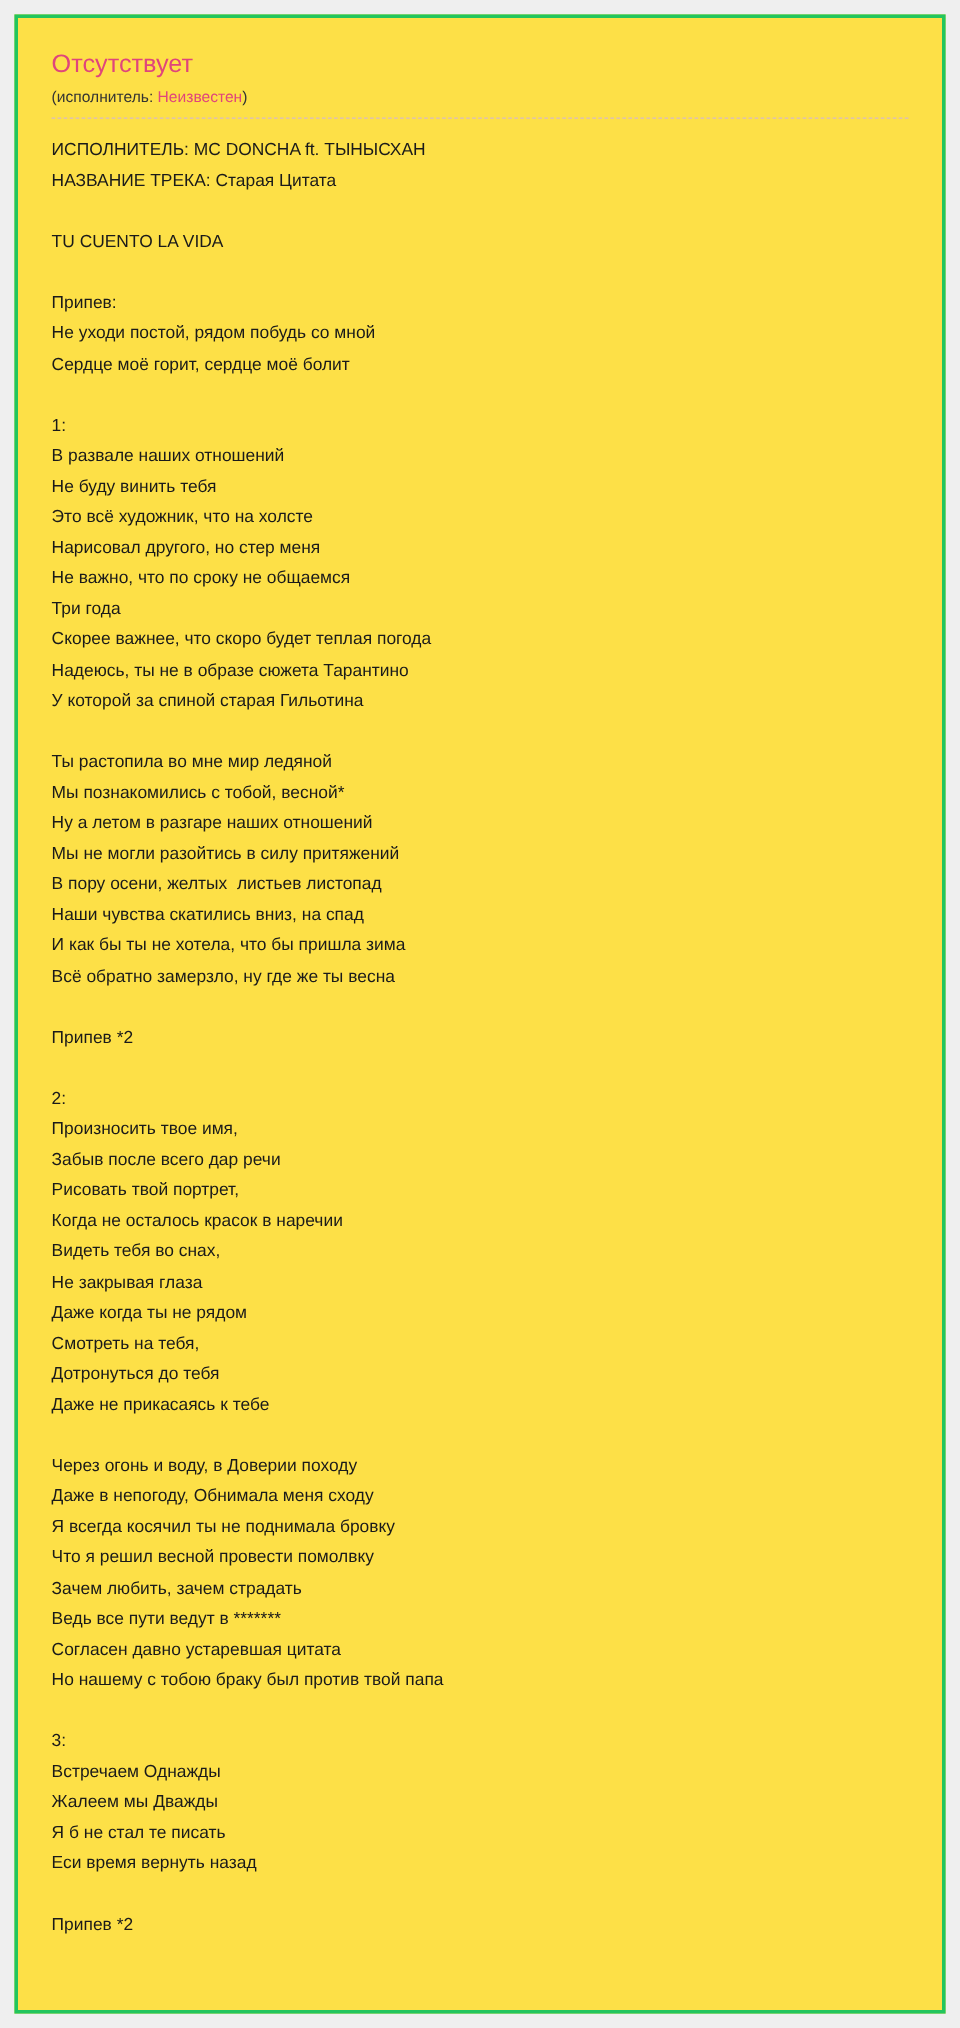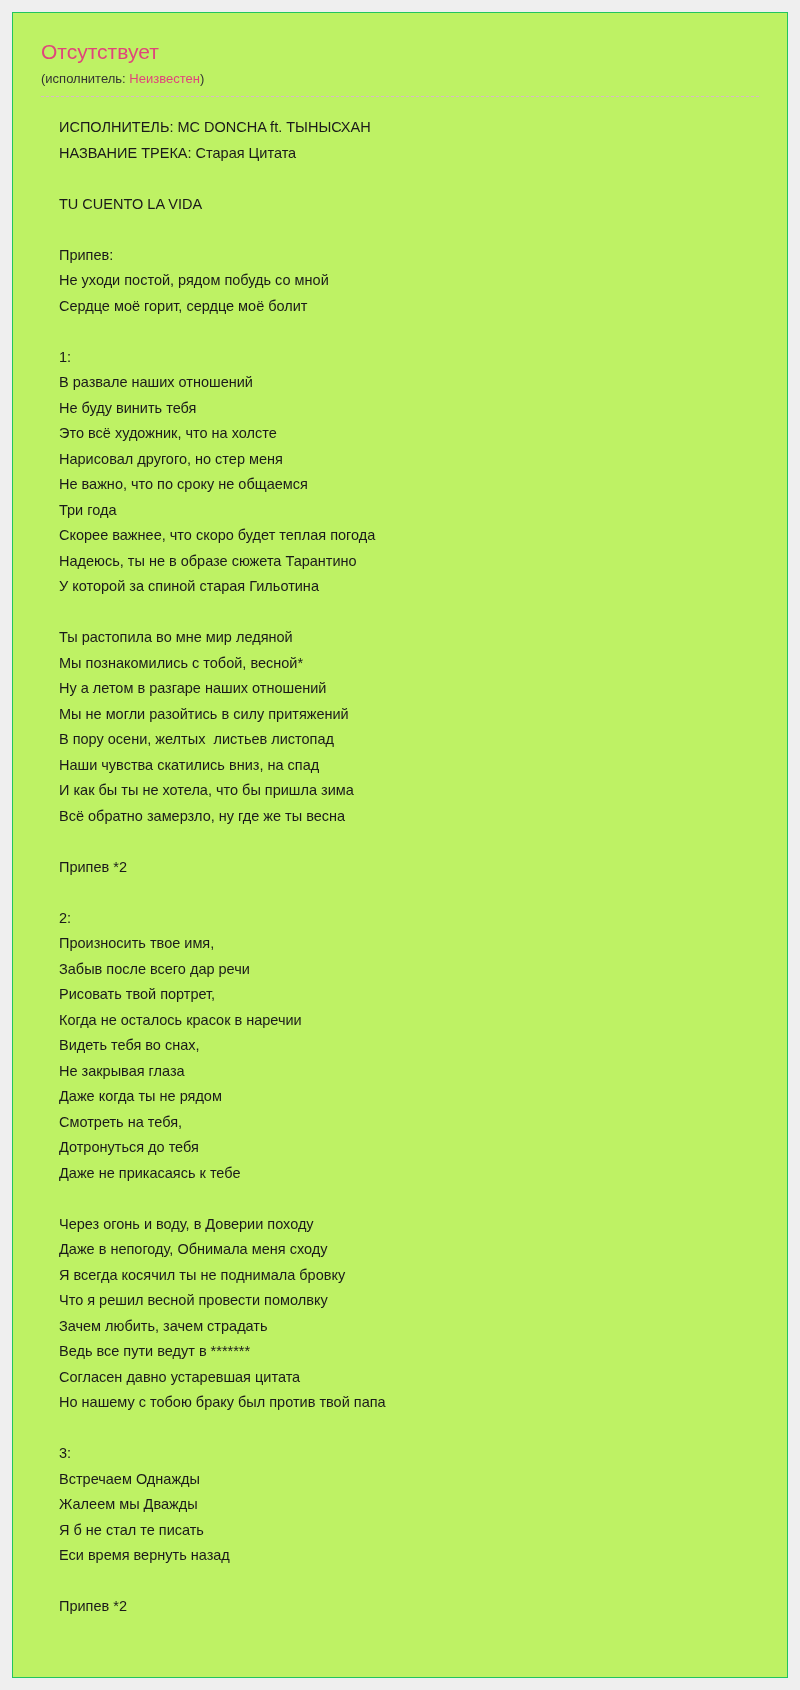--- a/index.html
+++ b/index.html
@@ -13,22 +13,22 @@
     font-family: "Liberation Sans", sans-serif;
   }
   .page {
     width: 800px;
     min-height: 1690px;
     box-sizing: border-box;
     background: #efefef;
     padding: 12px 12px 12px 12px;
   }
   .sheet {
-    background: #bef264;
-    border: 1px solid #22c55e;
+    background: #fde047;
+    border: 3px solid #22c55e;
     box-sizing: border-box;
     min-height: 1666px;
     padding: 26px 28px 30px 28px;
   }
   .song-title {
     color: #e0457b;
     font-size: 21px;
     line-height: 26px;
     font-weight: normal;
     margin: 0 0 6px 0;
@@ -44,21 +44,21 @@
   .artist-link {
     color: #e0457b;
     text-decoration: none;
   }
   .lyrics {
     font-size: 14.5px;
     line-height: 25.5px;
     color: #1a1a1a;
     white-space: pre-wrap;
     word-wrap: break-word;
-    margin: 18px;
+    margin: 0;
     font-family: "Liberation Sans", sans-serif;
   }
 </style>
 </head>
 <body>
 
 <div class="page">
   <div class="sheet">
     <h1 class="song-title">Отсутствует</h1>
     <div class="artist-line"><span>(исполнитель:</span> <a class="artist-link" href="#">Неизвестен</a><span>)</span></div>

